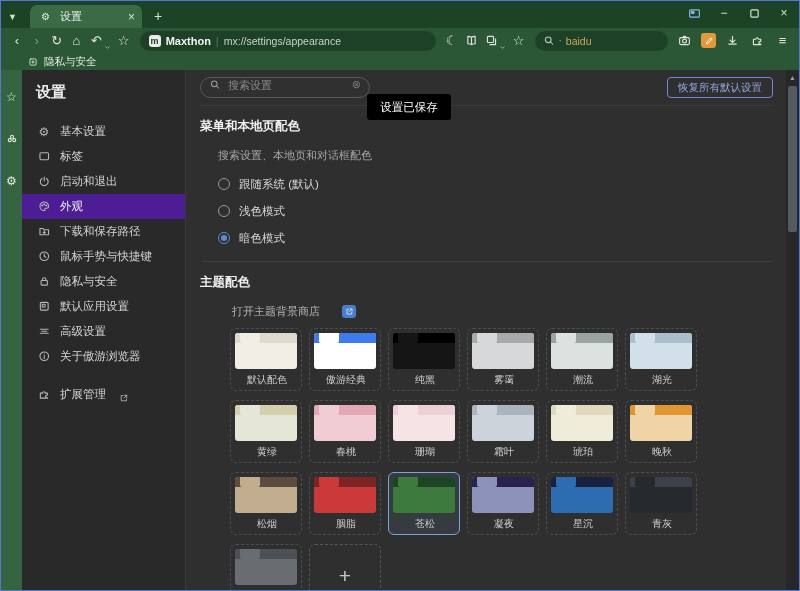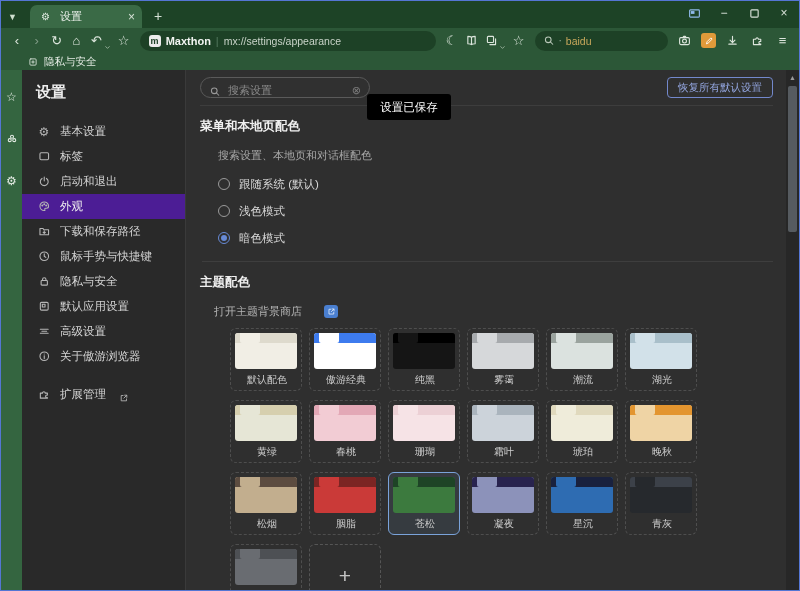--- a/index.html
+++ b/index.html
@@ -59,37 +59,37 @@
   .nav-item .nico svg{width:12.5px;height:12.5px;}
   .nav-item .nlabel{font-size:11.5px;color:#d4d4d4;white-space:nowrap;}
   .nav-item.selected{background:#4c1d95;}
   .nav-item.selected .nlabel{color:#efefef;}
   .nav-item.ext{margin-top:13px;}
   .ext-link{width:11px;height:11px;color:#b5b5b5;margin-left:4px;}
   .ext-link svg{width:10px;height:10px;}
 
   .content{flex:1;position:relative;padding:0 26px 0 14px;overflow:hidden;}
   .content-header{height:36px;display:flex;align-items:center;border-bottom:1px solid #3d3d3d;}
-  .settings-search{width:170px;height:21px;background:#303030;border:1px solid #5a5a5a;border-radius:11px;display:flex;align-items:flex-end;padding:0 8px;gap:5px;}
+  .settings-search{width:170px;height:21px;background:#303030;border:1px solid #5a5a5a;border-radius:11px;display:flex;align-items:flex-start;padding:0 8px;gap:5px;}
   .settings-search .tico{width:12px;height:12px;color:#9a9a9a;}
   .settings-search input{flex:1;background:transparent;border:0;outline:0;font-size:11px;color:#cfcfcf;font-family:"Liberation Sans",sans-serif;min-width:0;}
   .settings-search input::placeholder{color:#8a8a8a;}
   .clear-ico{color:#7d7d7d;font-size:11px;cursor:pointer;}
   .restore-btn{margin-left:auto;height:21px;padding:0 10px;border:1px solid #7388cc;border-radius:4px;background:transparent;color:#93a5df;font-size:10.5px;font-family:"Liberation Sans",sans-serif;cursor:pointer;white-space:nowrap;}
 
   .section-title{font-size:12.5px;font-weight:bold;color:#f0f0f0;margin-top:12px;}
   .section-desc{font-size:11px;color:#a8a8a8;margin:13px 0 0 18px;}
   .radio-group{margin:14px 0 0 18px;text-align:center;}
   .radio-row{display:flex;align-items:center;gap:9px;height:14px;margin-bottom:13px;cursor:pointer;}
   .radio-dot{width:12px;height:12px;border:1.5px solid #9a9a9a;border-radius:50%;position:relative;flex-shrink:0;}
   .radio-dot.on{border-color:#678ad6;}
   .radio-dot.on::after{content:"";position:absolute;inset:2px;border-radius:50%;background:#678ad6;}
   .radio-label{font-size:11.5px;color:#d8d8d8;}
   .hdivider{border-top:1px solid #3e3e3e;margin:16px 0 0 2px;}
-  .store-row{margin:13px 0 0 14px;display:flex;align-items:center;gap:22px;font-family:Liberation Serif, serif;}
+  .store-row{margin:13px 0 0 32px;display:flex;align-items:center;gap:22px;font-family:Liberation Serif, serif;}
   .store-link{font-size:11px;color:#b5b5b5;cursor:pointer;}
   .store-chip{width:14px;height:13px;background:#4a7fd0;border-radius:3px;color:#e8f1fb;display:flex;align-items:center;justify-content:center;cursor:pointer;}
   .store-chip svg{width:9px;height:9px;}
 
   .theme-grid{margin:9px 0 0 30px;display:flex;flex-wrap:wrap;width:480px;}
   .theme-card{width:72px;height:63px;border:1px dashed #4e4e4e;border-radius:6px;padding:4px 4px 3px;margin:0 7px 9px 0;cursor:pointer;text-align:center;}
   .theme-card.selected{border:1px solid #7aa3da;background:rgba(122,163,218,0.10);}
   .swatch{position:relative;height:36px;border-radius:3px;overflow:hidden;}
   .sw-top{position:absolute;top:0;left:0;right:0;height:10px;}
   .sw-tab{position:absolute;top:0;left:5px;width:20px;height:10px;border-radius:0 0 2px 2px;}

